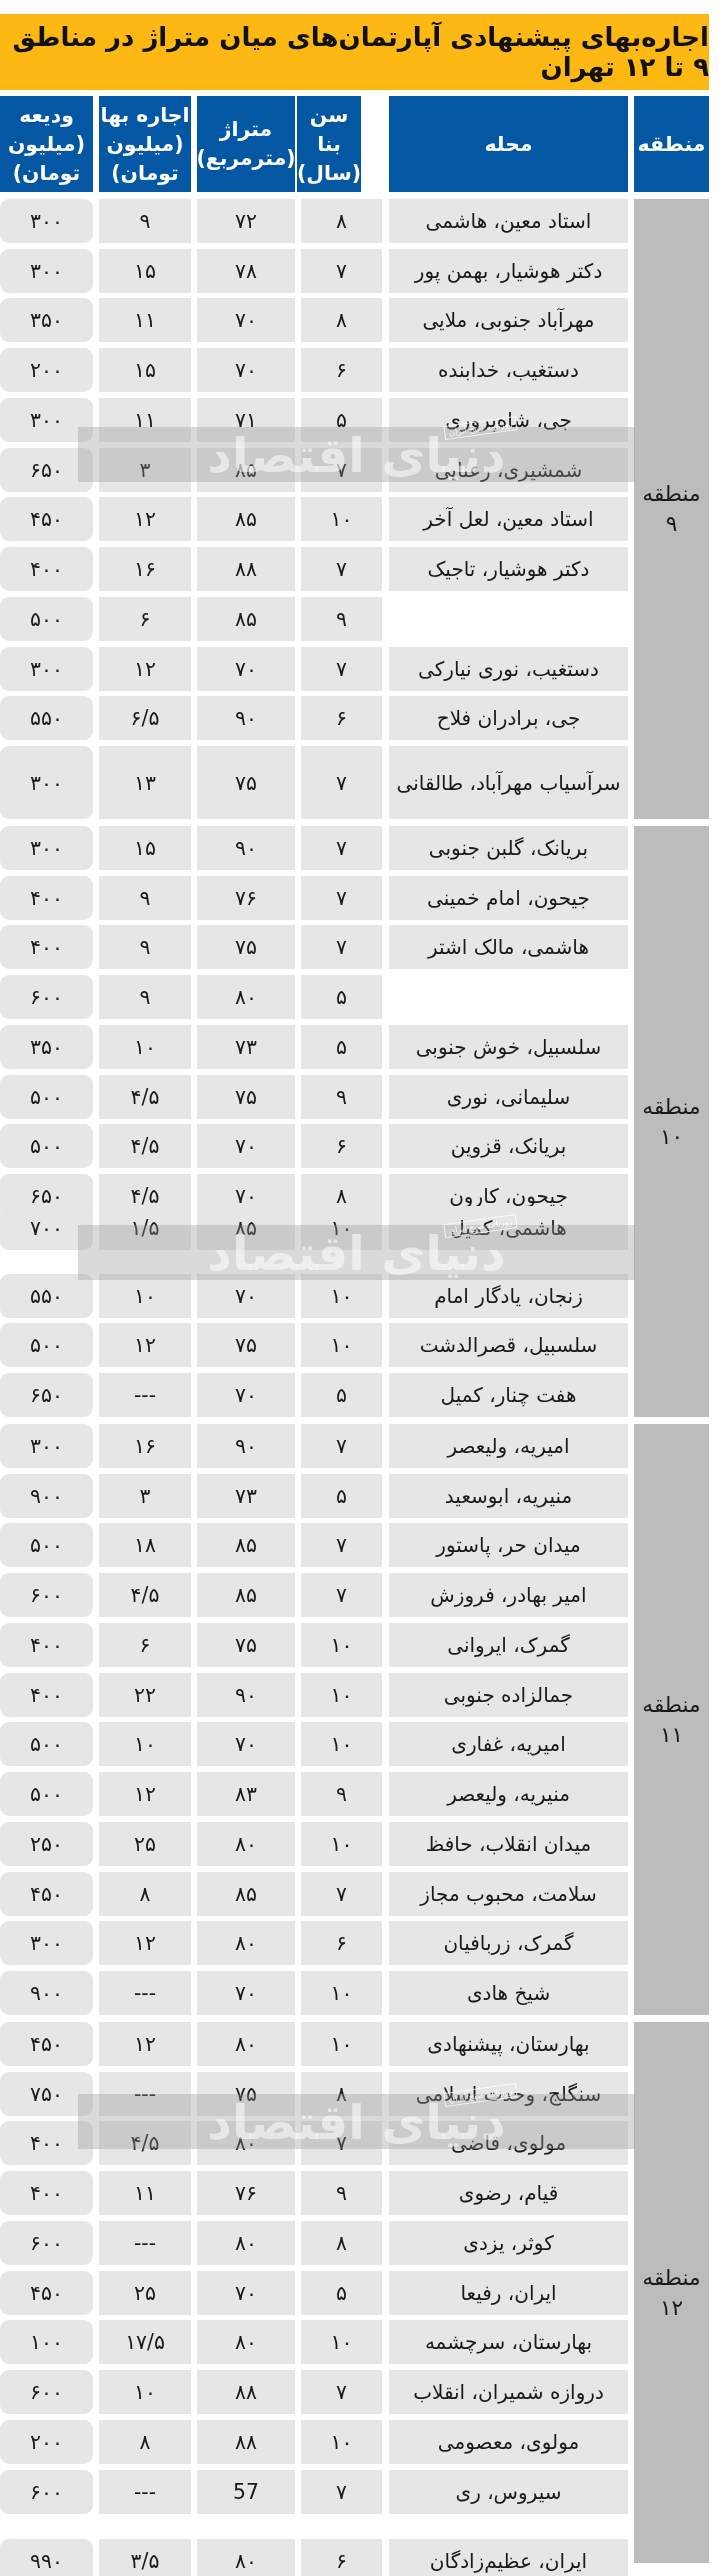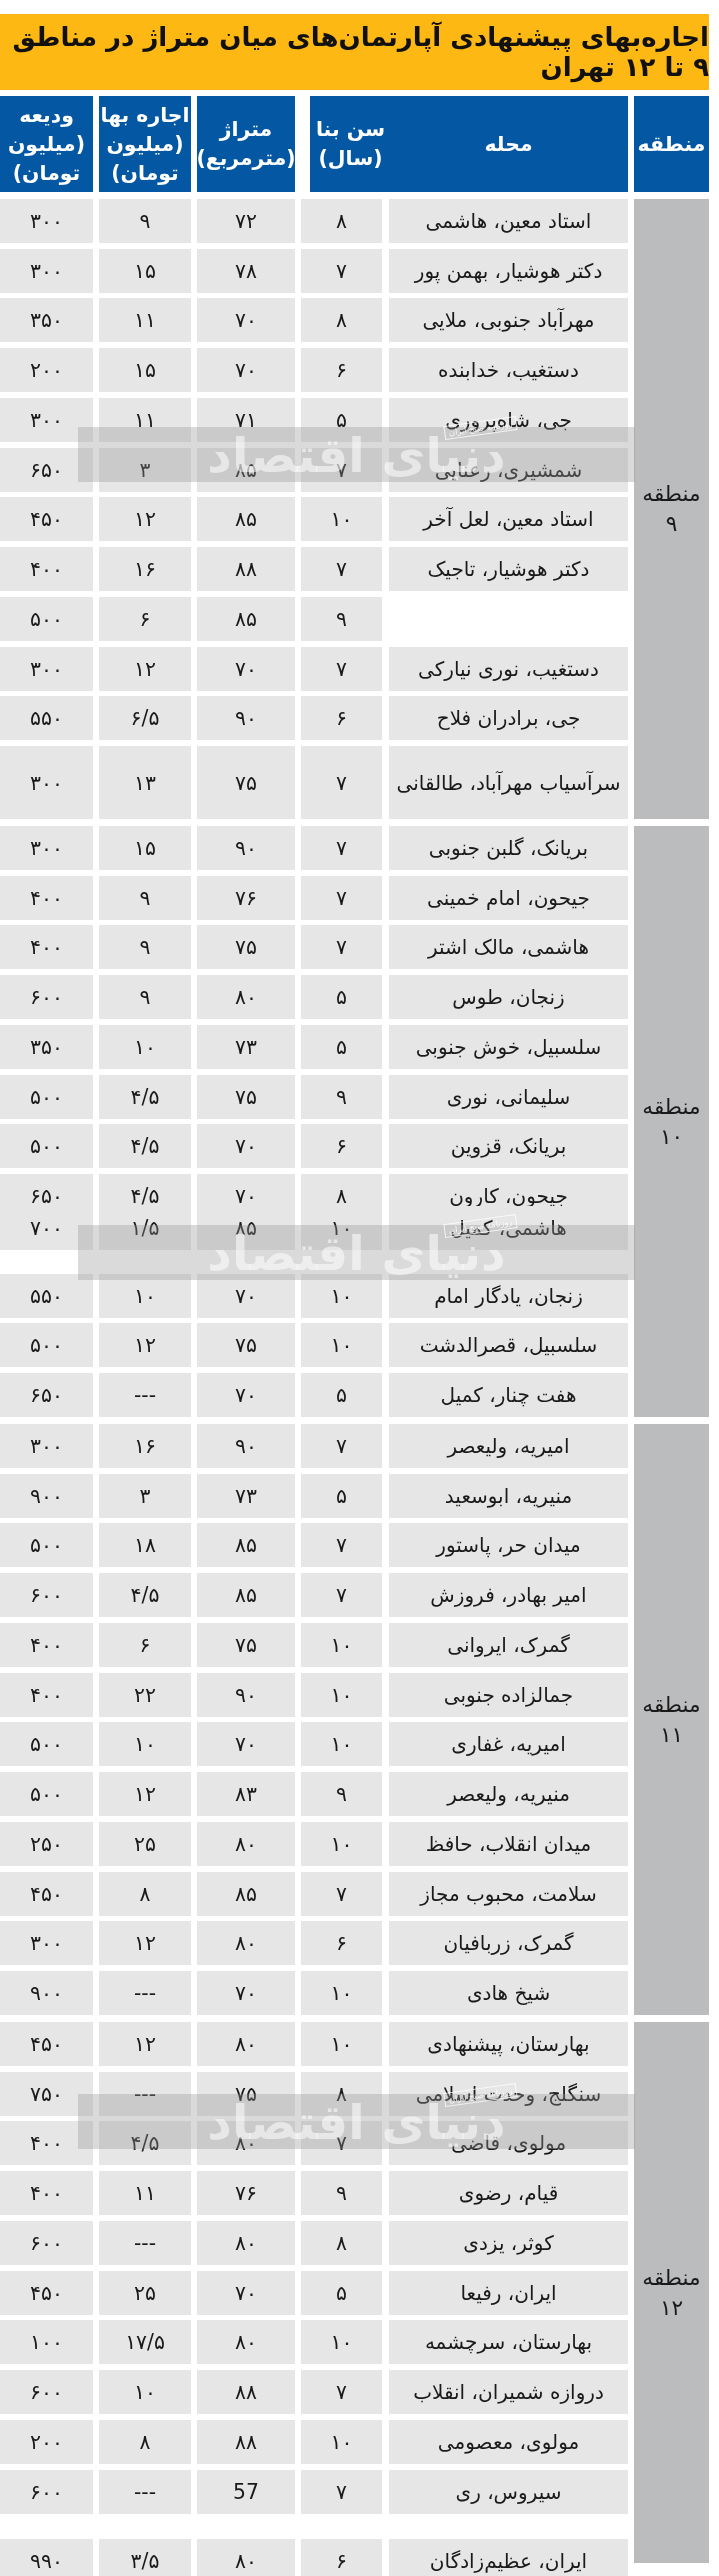--- a/index.html
+++ b/index.html
@@ -10,21 +10,21 @@
   .title-bar span { font-size:26px; font-weight:bold; color:#111; direction:rtl; }
   .hdr { position:absolute; top:96px; height:96px; background:#0458A3; color:#fff;
          display:flex; align-items:center; justify-content:center; text-align:center;
          direction:rtl; font-weight:bold; font-size:20.4px; line-height:29px; }
   .hdr span { white-space:pre-line; }
   .region { position:absolute; left:0; width:709px; }
   .row { position:absolute; left:0; width:628px; height:44px; }
   .cell { position:absolute; top:0; height:100%; background:#E6E6E6;
           display:flex; align-items:center; justify-content:center;
           font-size:20.4px; direction:rtl; }
-  .c-dep { left:0; width:93px; }
+  .c-dep { left:0; width:93px;border-radius:9px; }
   .c-rent { left:99px; width:92px; }
   .c-area { left:197px; width:98px; }
   .c-age { left:301px; width:81px; }
   .c-nb { left:389px; width:239px; font-size:20px; }
   .region-label { position:absolute; left:634px; width:75px; top:0; background:#BBBCBE;
                   display:flex; align-items:center; justify-content:center; text-align:center;
                   direction:rtl; font-size:21.6px; line-height:30px; }
   .region-label span { white-space:pre-line; }
   .watermark { position:absolute; left:78px; width:557px; height:55px; background:rgba(150,150,150,0.35);
                pointer-events:none; display:flex; align-items:center; justify-content:center; }
@@ -39,21 +39,21 @@
   <span>اجاره‌بهای پیشنهادی آپارتمان‌های میان متراژ در مناطق ۹ تا ۱۲ تهران</span>
 </div>
 
 <div>
   <div class="hdr" style="left:634px;width:75px;">
       <span>منطقه</span>
     </div>
   <div class="hdr" style="left:389px;width:239px;">
       <span>محله</span>
     </div>
-  <div class="hdr" style="left:310px;width:81px;">
+  <div class="hdr" style="left:297px;width:64px;">
       <span>سن بنا
 (سال)</span>
     </div>
   <div class="hdr" style="left:197px;width:98px;">
       <span>متراژ
 (مترمربع)</span>
     </div>
   <div class="hdr" style="left:99px;width:92px;">
       <span>اجاره بها
 (میلیون
@@ -176,21 +176,20 @@
         <div class="cell c-rent">۹</div>
         <div class="cell c-area">۷۵</div>
         <div class="cell c-age">۷</div>
         <div class="cell c-nb">هاشمی، مالک اشتر</div>
       </div>
       <div class="row" style="top: 149px; height: 44px;">
         <div class="cell c-dep">۶۰۰</div>
         <div class="cell c-rent">۹</div>
         <div class="cell c-area">۸۰</div>
         <div class="cell c-age">۵</div>
-        <div class="cell c-nb">زنجان، طوس</div>
       </div>
       <div class="row" style="top: 199px; height: 44px;">
         <div class="cell c-dep">۳۵۰</div>
         <div class="cell c-rent">۱۰</div>
         <div class="cell c-area">۷۳</div>
         <div class="cell c-age">۵</div>
         <div class="cell c-nb">سلسبیل، خوش جنوبی</div>
       </div>
       <div class="row" style="top: 249px; height: 44px;">
         <div class="cell c-dep">۵۰۰</div>

